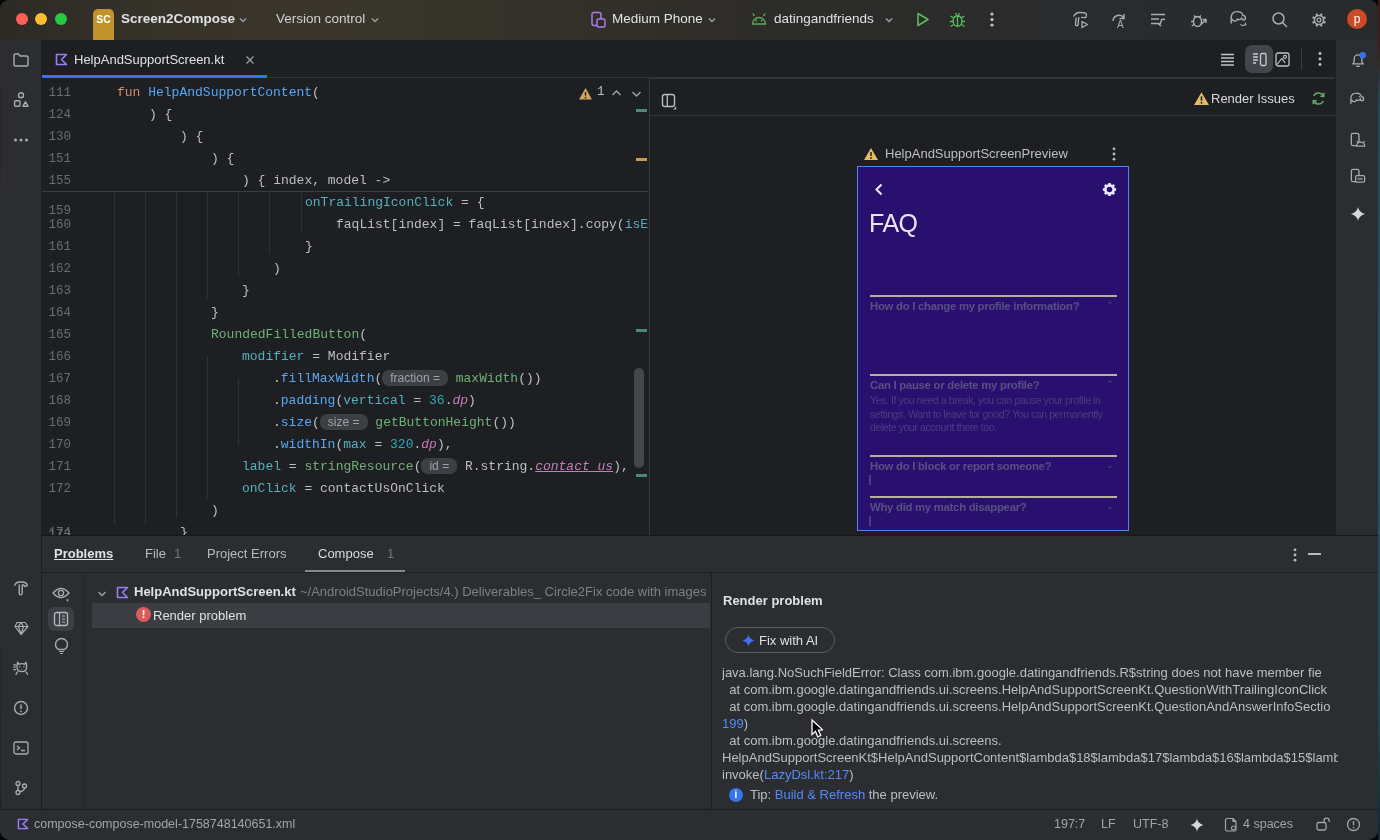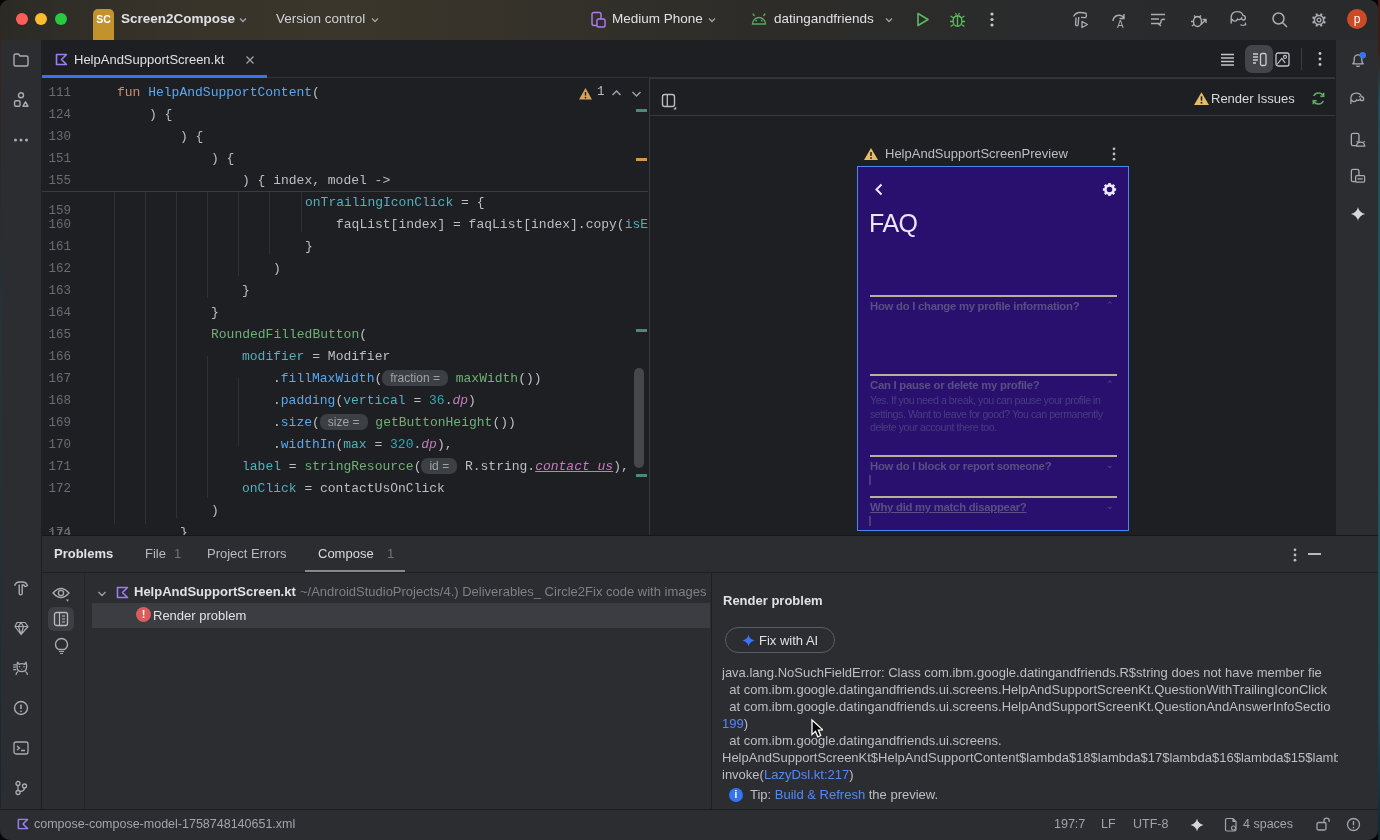--- a/index.html
+++ b/index.html
@@ -347,27 +347,27 @@
       <div class="abs" style="left:248px;top:133px;font-size:9px;color:#554c8c;">⌃</div>
       <div class="abs" style="left:12px;top:207px;width:247px;height:1.5px;background:#b6b198;"></div>
       <div class="abs" style="left:12px;top:212px;font-size:11.3px;font-weight:bold;color:#585083;letter-spacing:-0.25px;">Can I pause or delete my profile?</div>
       <div class="abs" style="left:248px;top:212px;font-size:9px;color:#554c8c;">⌃</div>
       <div class="abs" style="left:12px;top:227px;font-size:10.6px;color:#473e80;letter-spacing:-0.45px;line-height:13.7px;">Yes. If you need a break, you can pause your profile in<br>settings. Want to leave for good? You can permanently<br>delete your account there too.</div>
       <div class="abs" style="left:12px;top:288px;width:247px;height:1.5px;background:#b6b198;"></div>
       <div class="abs" style="left:12px;top:293px;font-size:11.3px;font-weight:bold;color:#585083;letter-spacing:-0.25px;">How do I block or report someone?</div>
       <div class="abs" style="left:248px;top:293px;font-size:9px;color:#554c8c;">⌄</div>
       <div class="abs" style="left:11px;top:308px;width:1.5px;height:10px;background:#473f7e;"></div>
       <div class="abs" style="left:12px;top:329px;width:247px;height:1.5px;background:#b6b198;"></div>
-      <div class="abs" style="left:12px;top:334px;font-size:11.3px;font-weight:bold;color:#585083;letter-spacing:-0.25px;text-decoration:underline;">Why did my match disappear?</div>
+      <div class="abs" style="left:12px;top:334px;font-size:11.3px;font-weight:bold;color:#585083;letter-spacing:-0.25px;">Why did my match disappear?</div>
       <div class="abs" style="left:248px;top:334px;font-size:9px;color:#554c8c;">⌄</div>
       <div class="abs" style="left:11px;top:349px;width:1.5px;height:10px;background:#473f7e;"></div>
     </div>
   </div>
   <div id="bottom">
-    <div class="abs" style="left:12px;top:10px;font-size:13px;font-weight:bold;color:#dfe1e5;">Problems</div>
+    <div class="abs" style="left:12px;top:10px;font-size:13px;font-weight:bold;color:#dfe1e5;text-decoration:underline;">Problems</div>
     <div class="abs" style="left:103px;top:10px;font-size:13px;color:#b8bac0;">File</div>
     <div class="abs" style="left:132px;top:10px;font-size:13px;color:#70737a;">1</div>
     <div class="abs" style="left:165px;top:10px;font-size:13px;color:#b8bac0;">Project Errors</div>
     <div class="abs" style="left:276px;top:10px;font-size:13px;color:#d8dade;">Compose</div>
     <div class="abs" style="left:345px;top:10px;font-size:13px;color:#70737a;">1</div>
     <div class="abs" style="left:263px;top:34px;width:100px;height:2px;background:#85888e;"></div>
     <div class="abs" style="left:0;top:36px;width:1336px;height:1px;background:#1e1f22;"></div>
 
     <div class="abs" style="left:42px;top:37px;width:1px;height:237px;background:#222428;"></div>
     <svg class="abs" style="left:9px;top:48px;" width="20" height="18" viewBox="0 0 20 18">

